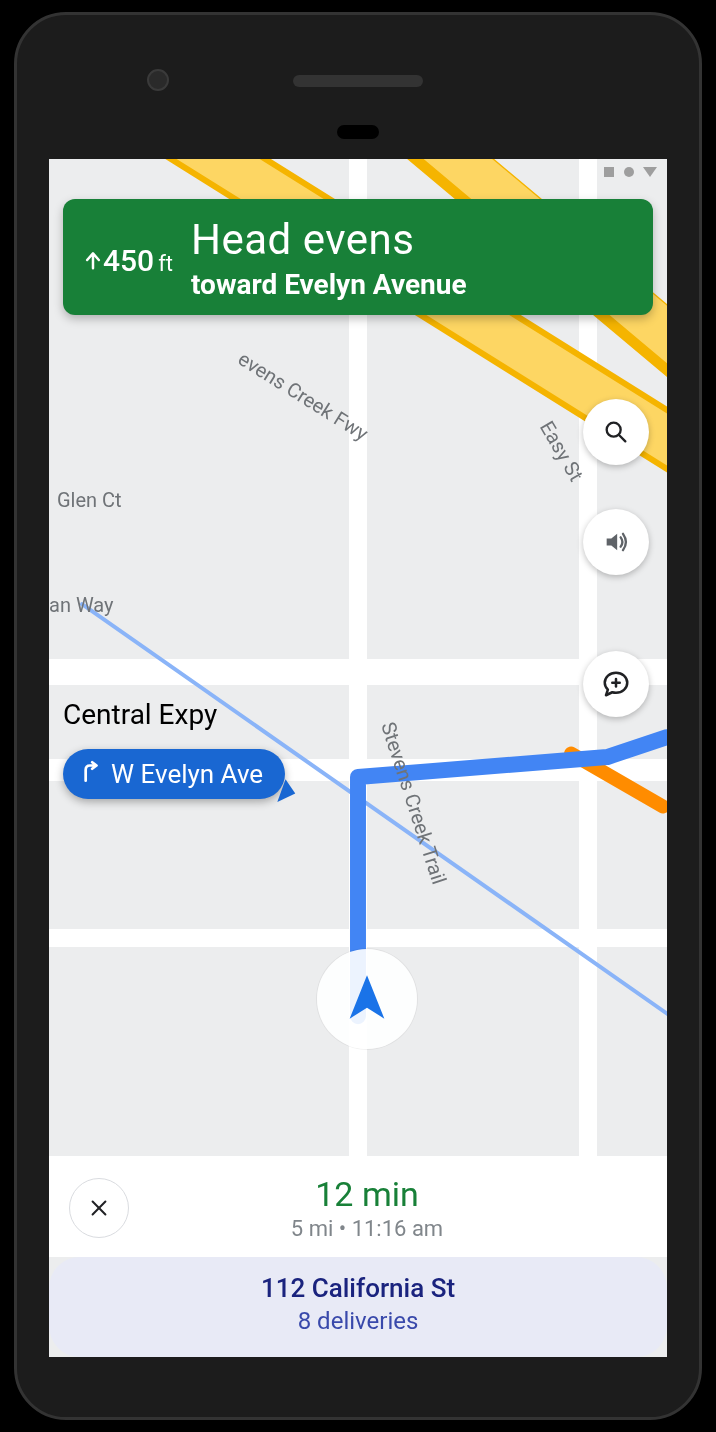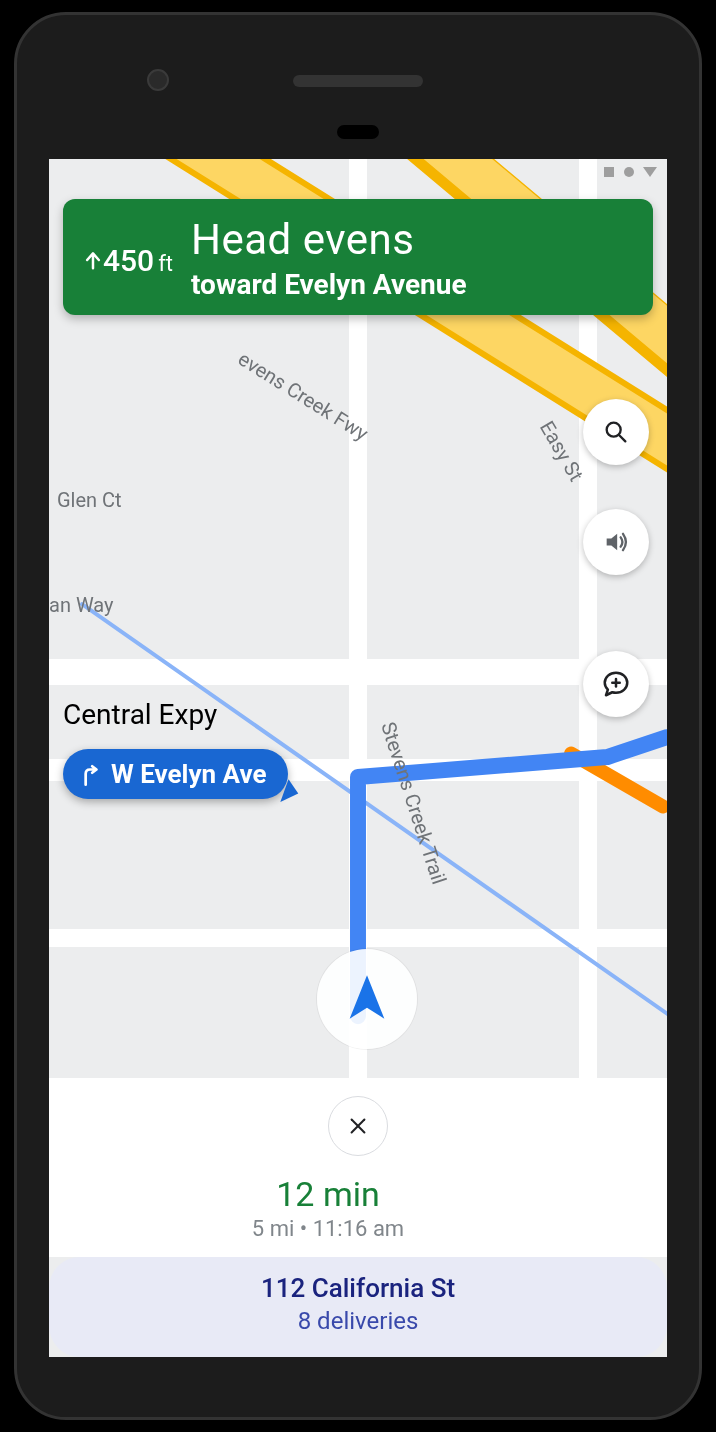--- a/index.html
+++ b/index.html
@@ -113,22 +113,22 @@
 .dist { font-size: 30px; font-weight: 500; margin-top: 4px; }
 .dist .unit { font-size: 22px; font-weight: 400; margin-left: 4px; }
 .instr-main { font-size: 42px; font-weight: 400; letter-spacing: .5px; }
 .instr-sub { font-size: 28px; font-weight: 700; margin-top: 4px; }
 
 .turn-bubble {
   position: absolute; left: 14px; top: 590px;
   background: #1967d2; color: #fff;
   padding: 10px 22px 10px 14px;
   border-radius: 40px;
-  font-size: 26px; font-weight: 700;
-  display: flex; align-items: flex-end; gap: 8px;
+  font-size: 26px; font-weight: 400;
+  display: flex; align-items: flex-start; gap: 8px;
   box-shadow: 0 3px 8px rgba(0,0,0,.3);
 }
 .turn-bubble::after {
   content: ''; position: absolute; right: -10px; bottom: -6px;
   width: 0; height: 0;
   border-left: 14px solid #1967d2;
   border-top: 10px solid transparent;
   border-bottom: 14px solid transparent;
   transform: rotate(20deg);
 }
@@ -152,21 +152,21 @@
   position: absolute; inset: 0; border-radius: 50%; background: rgba(255,255,255,.9);
   box-shadow: 0 0 0 1px rgba(0,0,0,.05);
 }
 .loc-marker svg { position: absolute; left: 24px; top: 22px; }
 
 .bottom {
   position: absolute; left: 0; right: 0; bottom: 0;
 }
 .eta-panel {
   background: #fff; padding: 18px 20px 16px 20px;
-  display: flex; align-items: center; gap: 18px; flex-direction: column;
+  display: flex; align-items: center; gap: 18px;
 }
 .close-btn {
   width: 60px; height: 60px; border-radius: 50%;
   border: 1.5px solid #dadce0; background: #fff;
   display: flex; align-items: center; justify-content: center;
   color: #202124; font-size: 26px;
 }
 .eta-text { flex: 1; text-align: center; padding-right: 60px; }
 .eta-main { color: #188038; font-size: 34px; font-weight: 400; }
 .eta-sub { color: #80868b; font-size: 22px; margin-top: 2px; }

